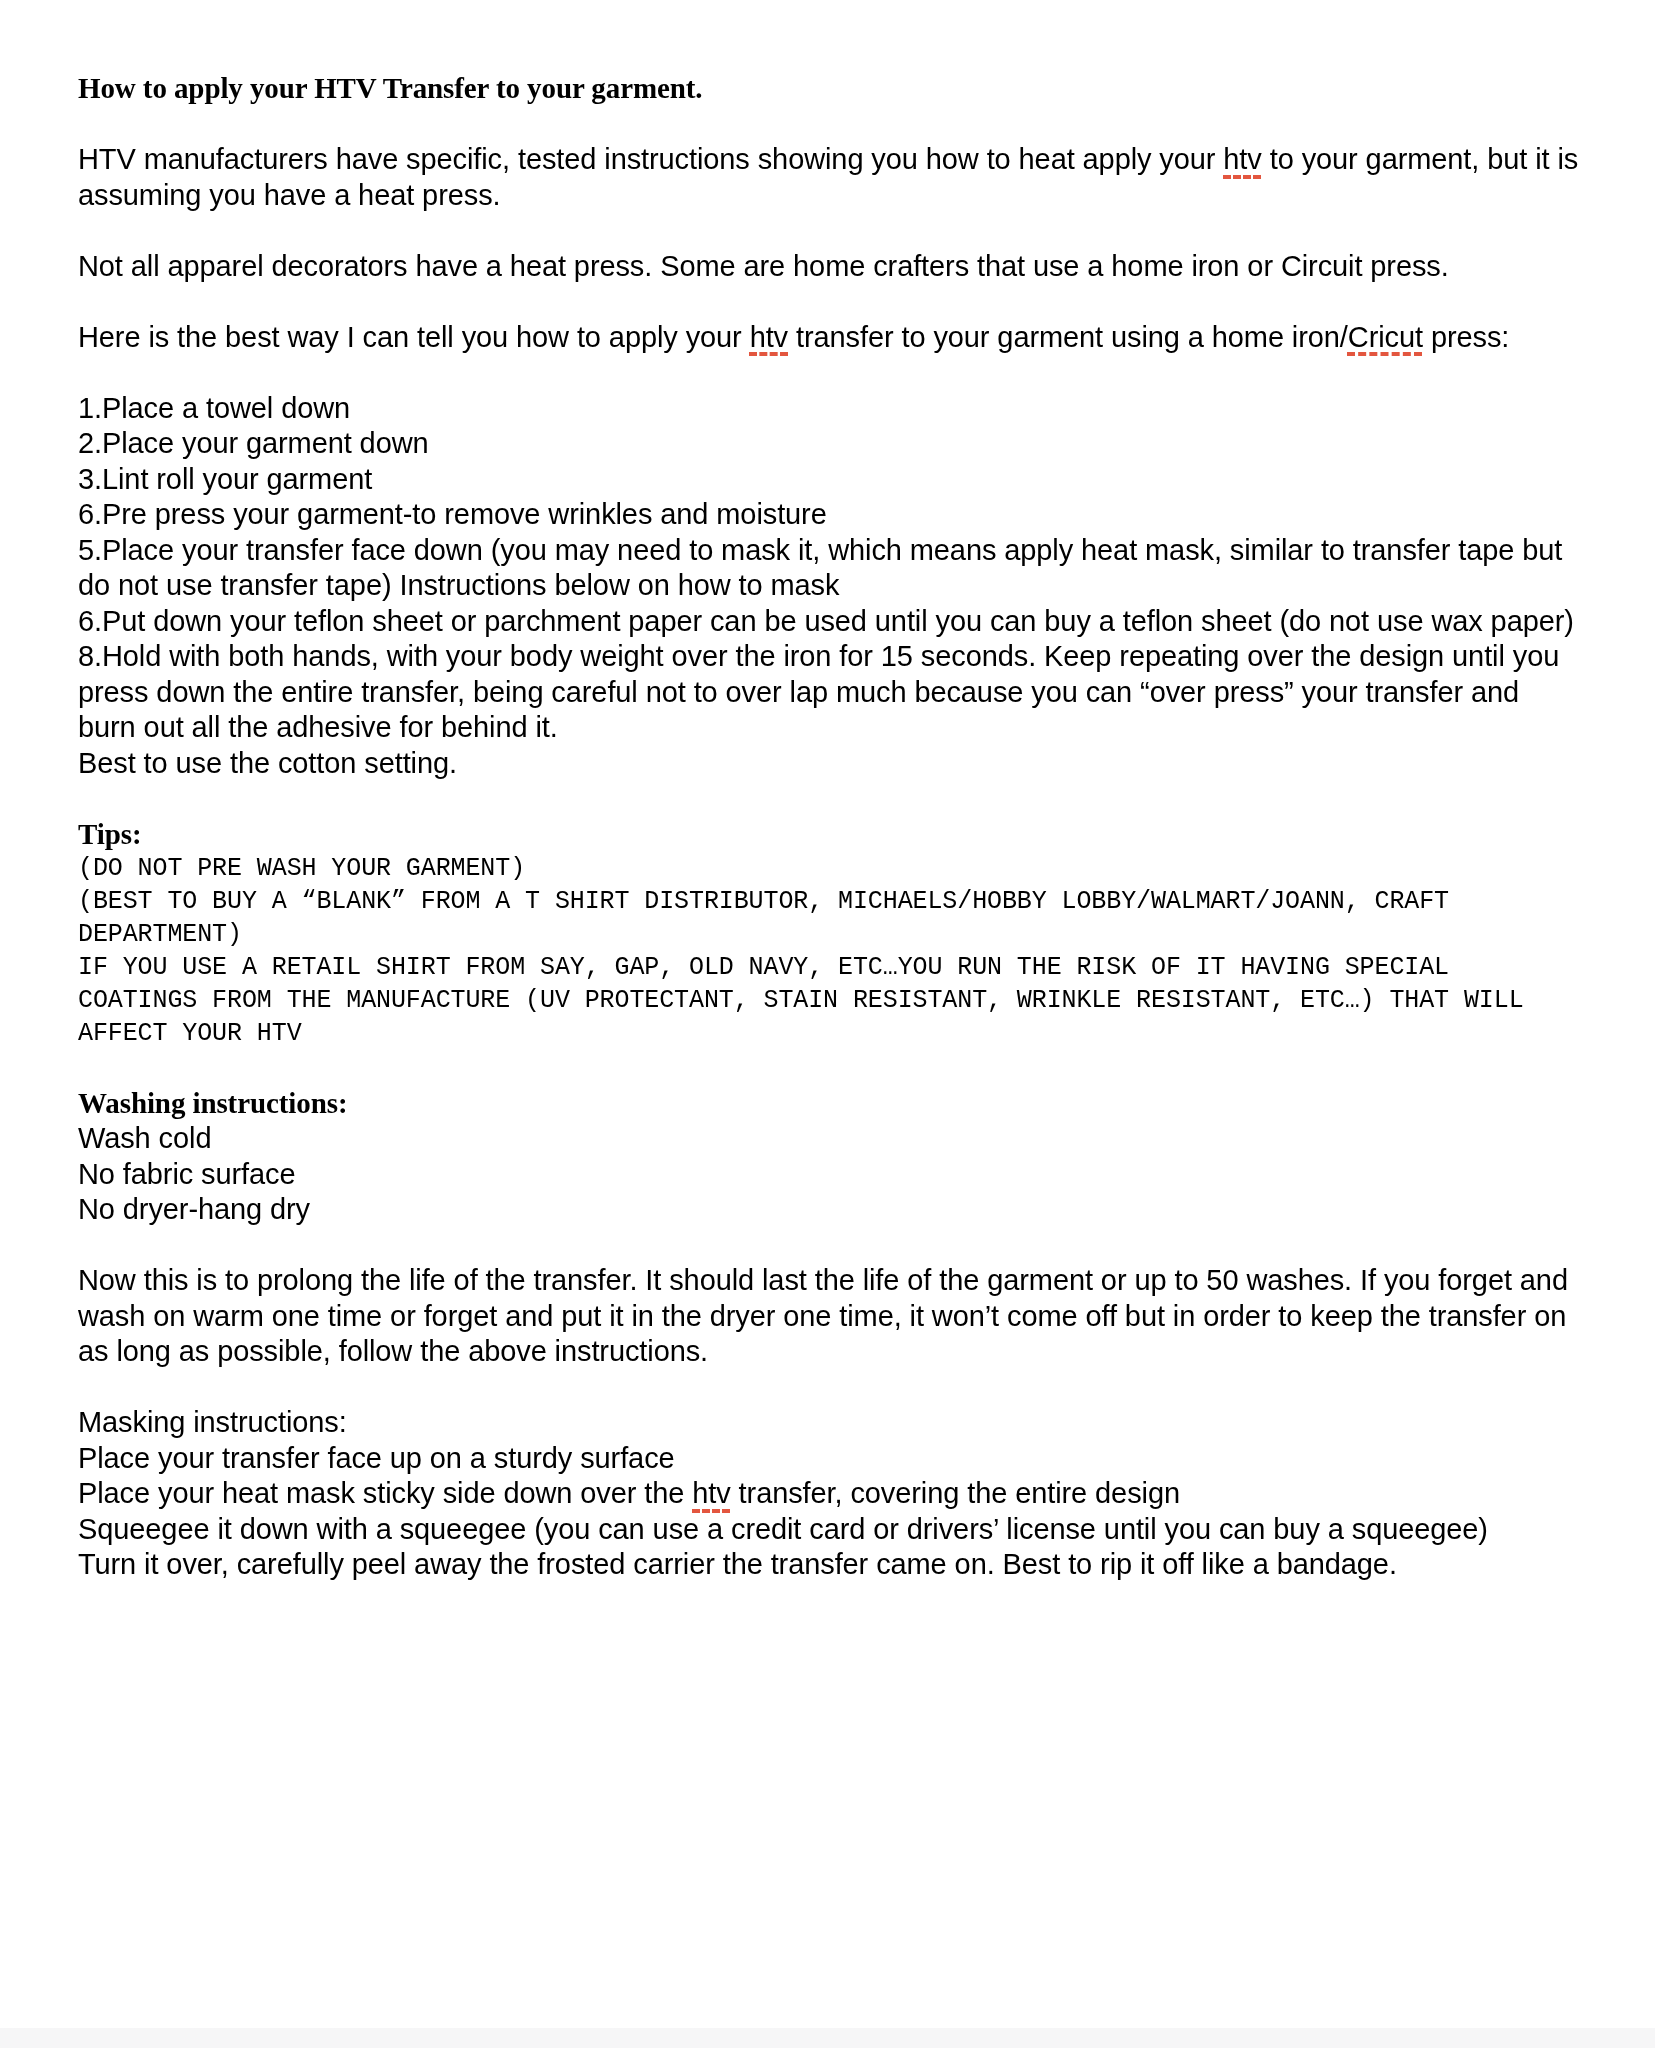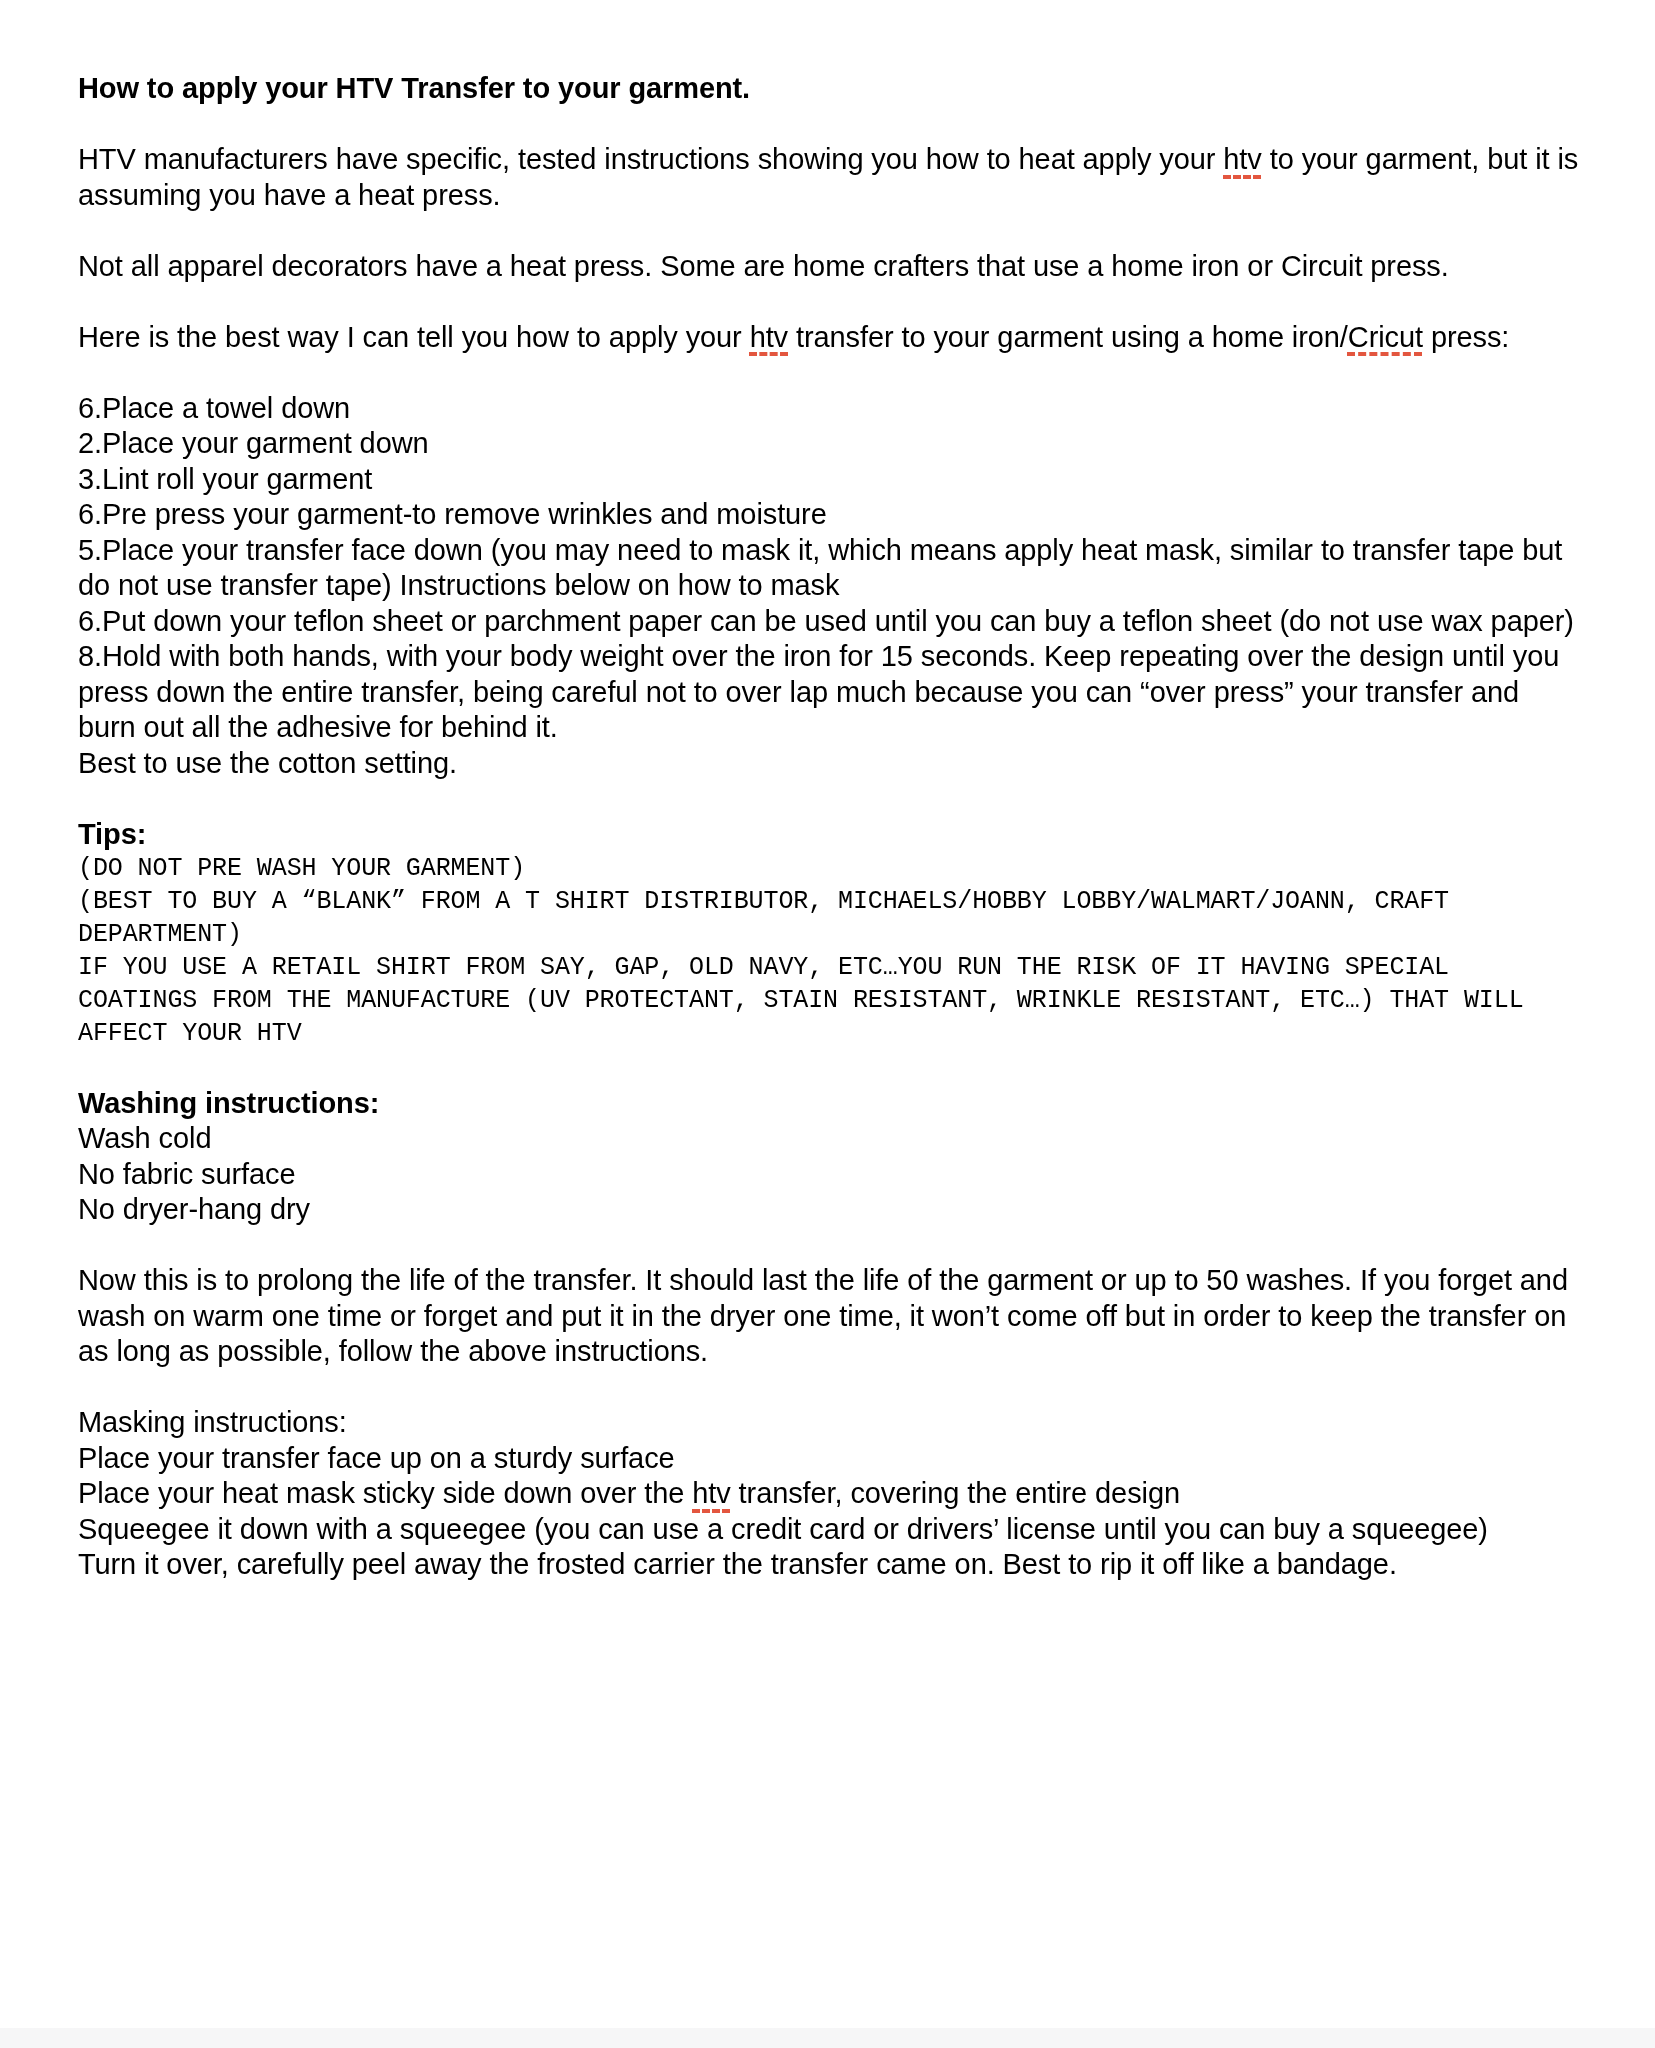--- a/index.html
+++ b/index.html
@@ -28,20 +28,21 @@
     letter-spacing: -0.1px;
   }
   .small {
     font-size: 25px;
     line-height: 33px;
     letter-spacing: -0.1px;
     font-family: Liberation Mono, monospace;
   }
   .b {
     font-weight: bold;
+    font-family: Liberation Serif, serif;
   }
   .gap {
     margin-top: 35.5px;
   }
   .misspelled {
     text-decoration-line: underline;
     text-decoration-style: dashed;
     text-decoration-color: #e3563f;
     text-decoration-thickness: 3.5px;
     text-underline-offset: 6px;
@@ -62,21 +63,21 @@
 
   <div class="p b">How to apply your HTV Transfer to your garment.</div>
 
   <div class="p gap"><span>HTV manufacturers have specific, tested instructions showing you how to heat apply your </span><span class="misspelled">htv</span><span> to your garment, but it is assuming you have a heat press.</span></div>
 
   <div class="p gap">Not all apparel decorators have a heat press. Some are home crafters that use a home iron or Circuit press.</div>
 
   <div class="p gap"><span>Here is the best way I can tell you how to apply your </span><span class="misspelled">htv</span><span> transfer to your garment using a home iron/</span><span class="misspelled">Cricut</span><span> press:</span></div>
 
 
-  <div class="p gap"><span>6.Place a towel down</span></div>
+  <div class="p gap"><span>1.Place a towel down</span></div>
   <div class="p"><span>2.Place your garment down</span></div>
   <div class="p"><span>3.Lint roll your garment</span></div>
   <div class="p"><span>6.Pre press your garment-to remove wrinkles and moisture</span></div>
   <div class="p"><span>5.Place your transfer face down (you may need to mask it, which means apply heat mask, similar to transfer tape but do not use transfer tape) Instructions below on how to mask</span></div>
   <div class="p"><span>6.Put down your teflon sheet or parchment paper can be used until you can buy a teflon sheet (do not use wax paper)</span></div>
   <div class="p"><span>8.Hold with both hands, with your body weight over the iron for 15 seconds. Keep repeating over the design until you press down the entire transfer, being careful not to over lap much because you can “over press” your transfer and burn out all the adhesive for behind it.</span></div>
   <div class="p">Best to use the cotton setting.</div>
 
   <div class="p b gap">Tips:</div>
   <div class="small">(DO NOT PRE WASH YOUR GARMENT)</div>

